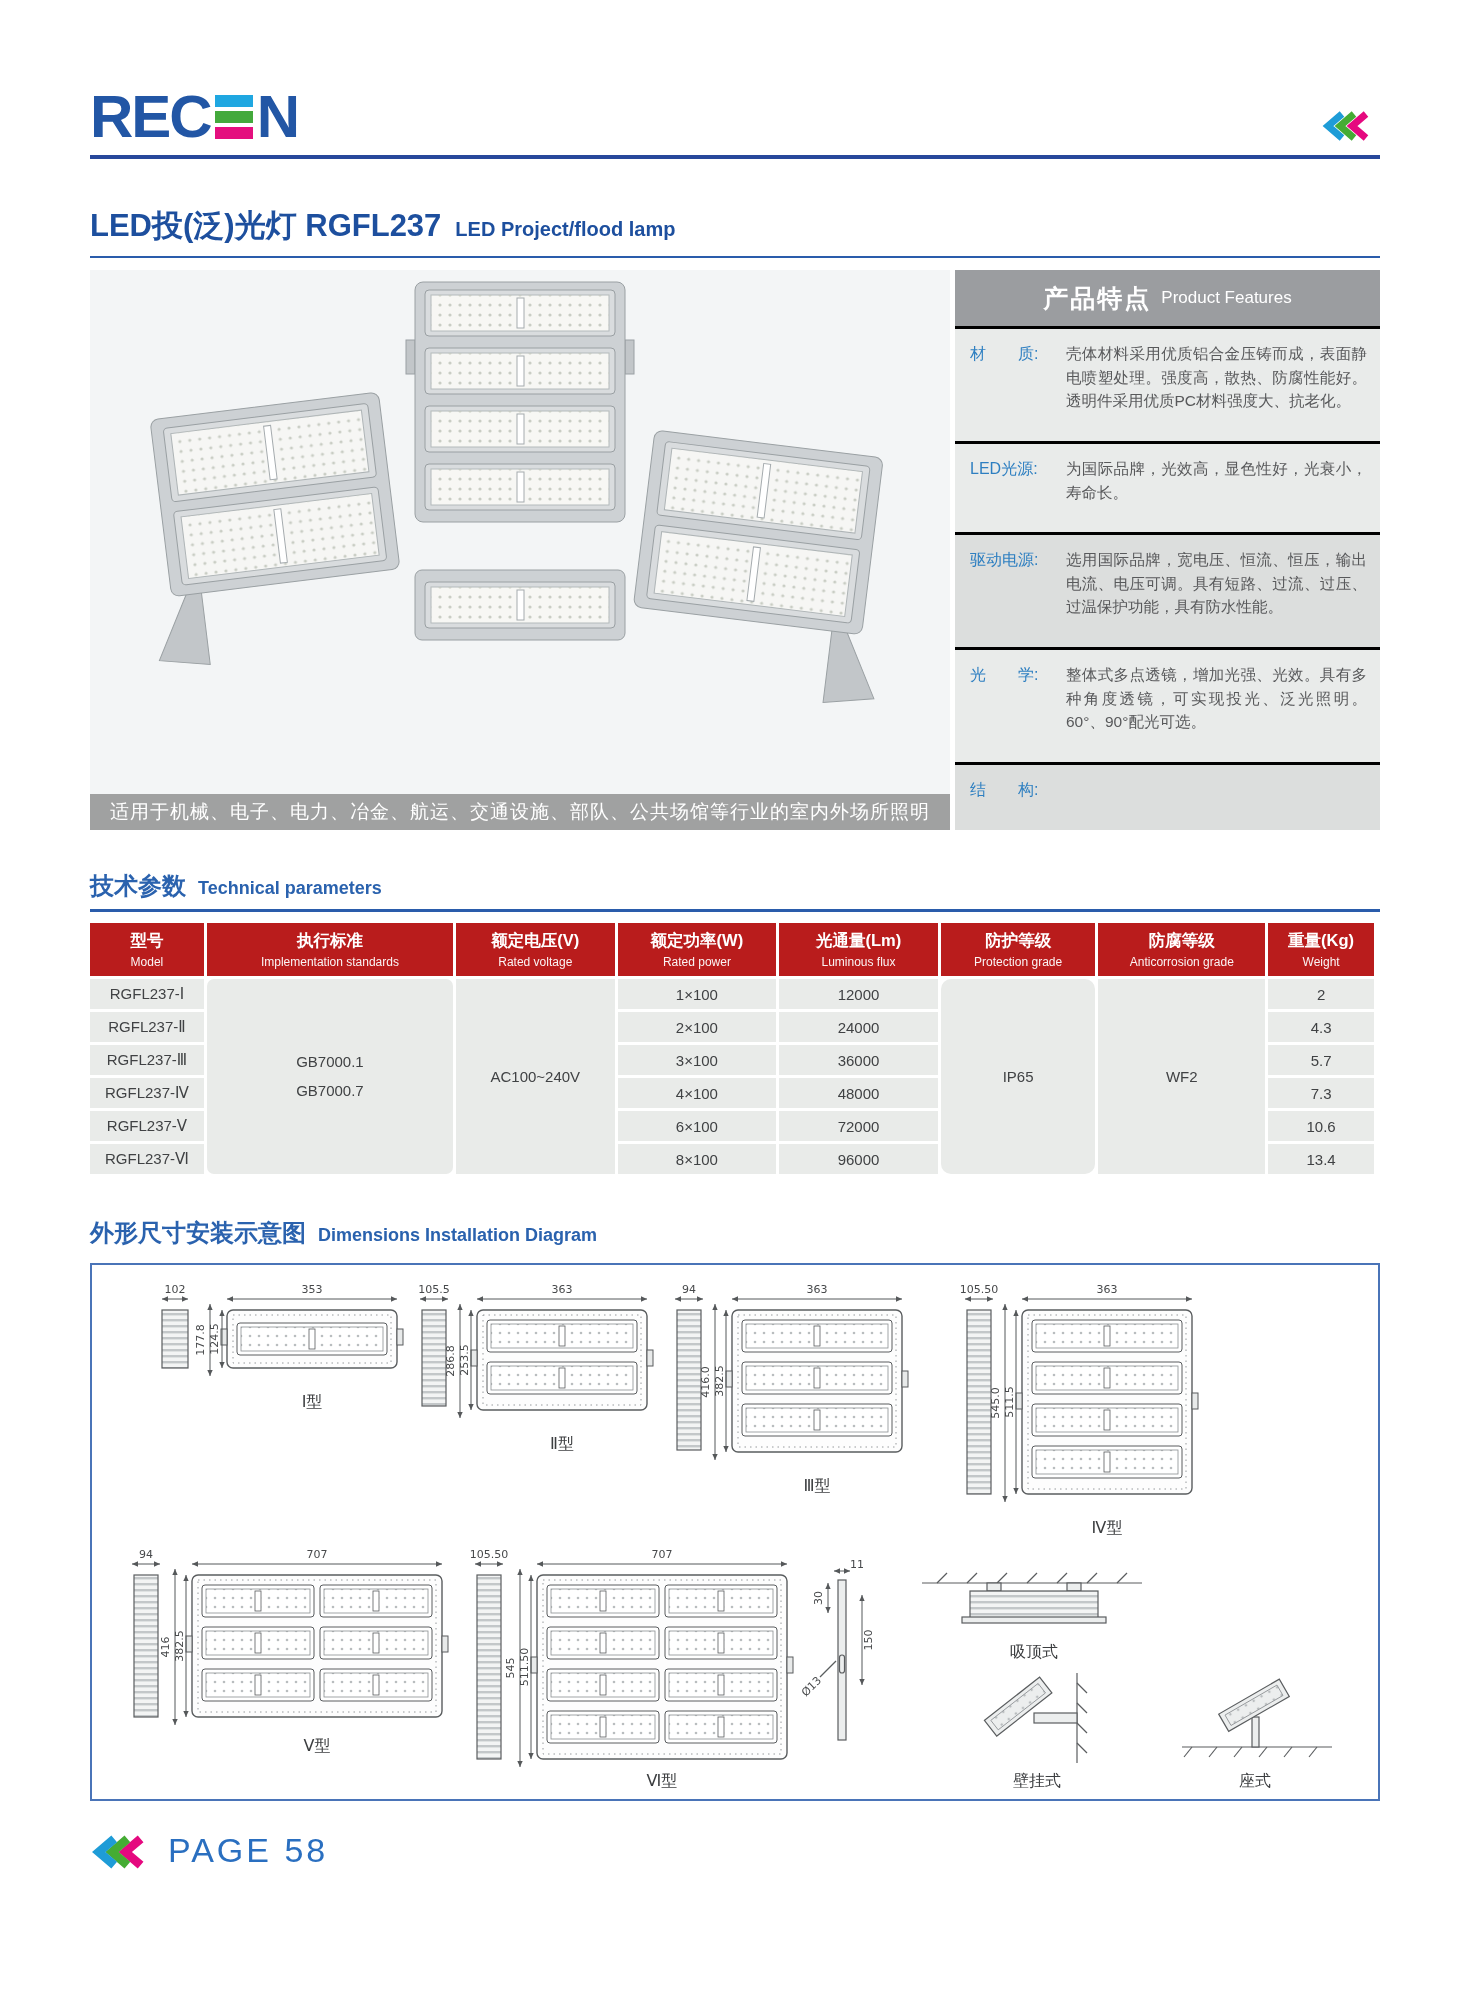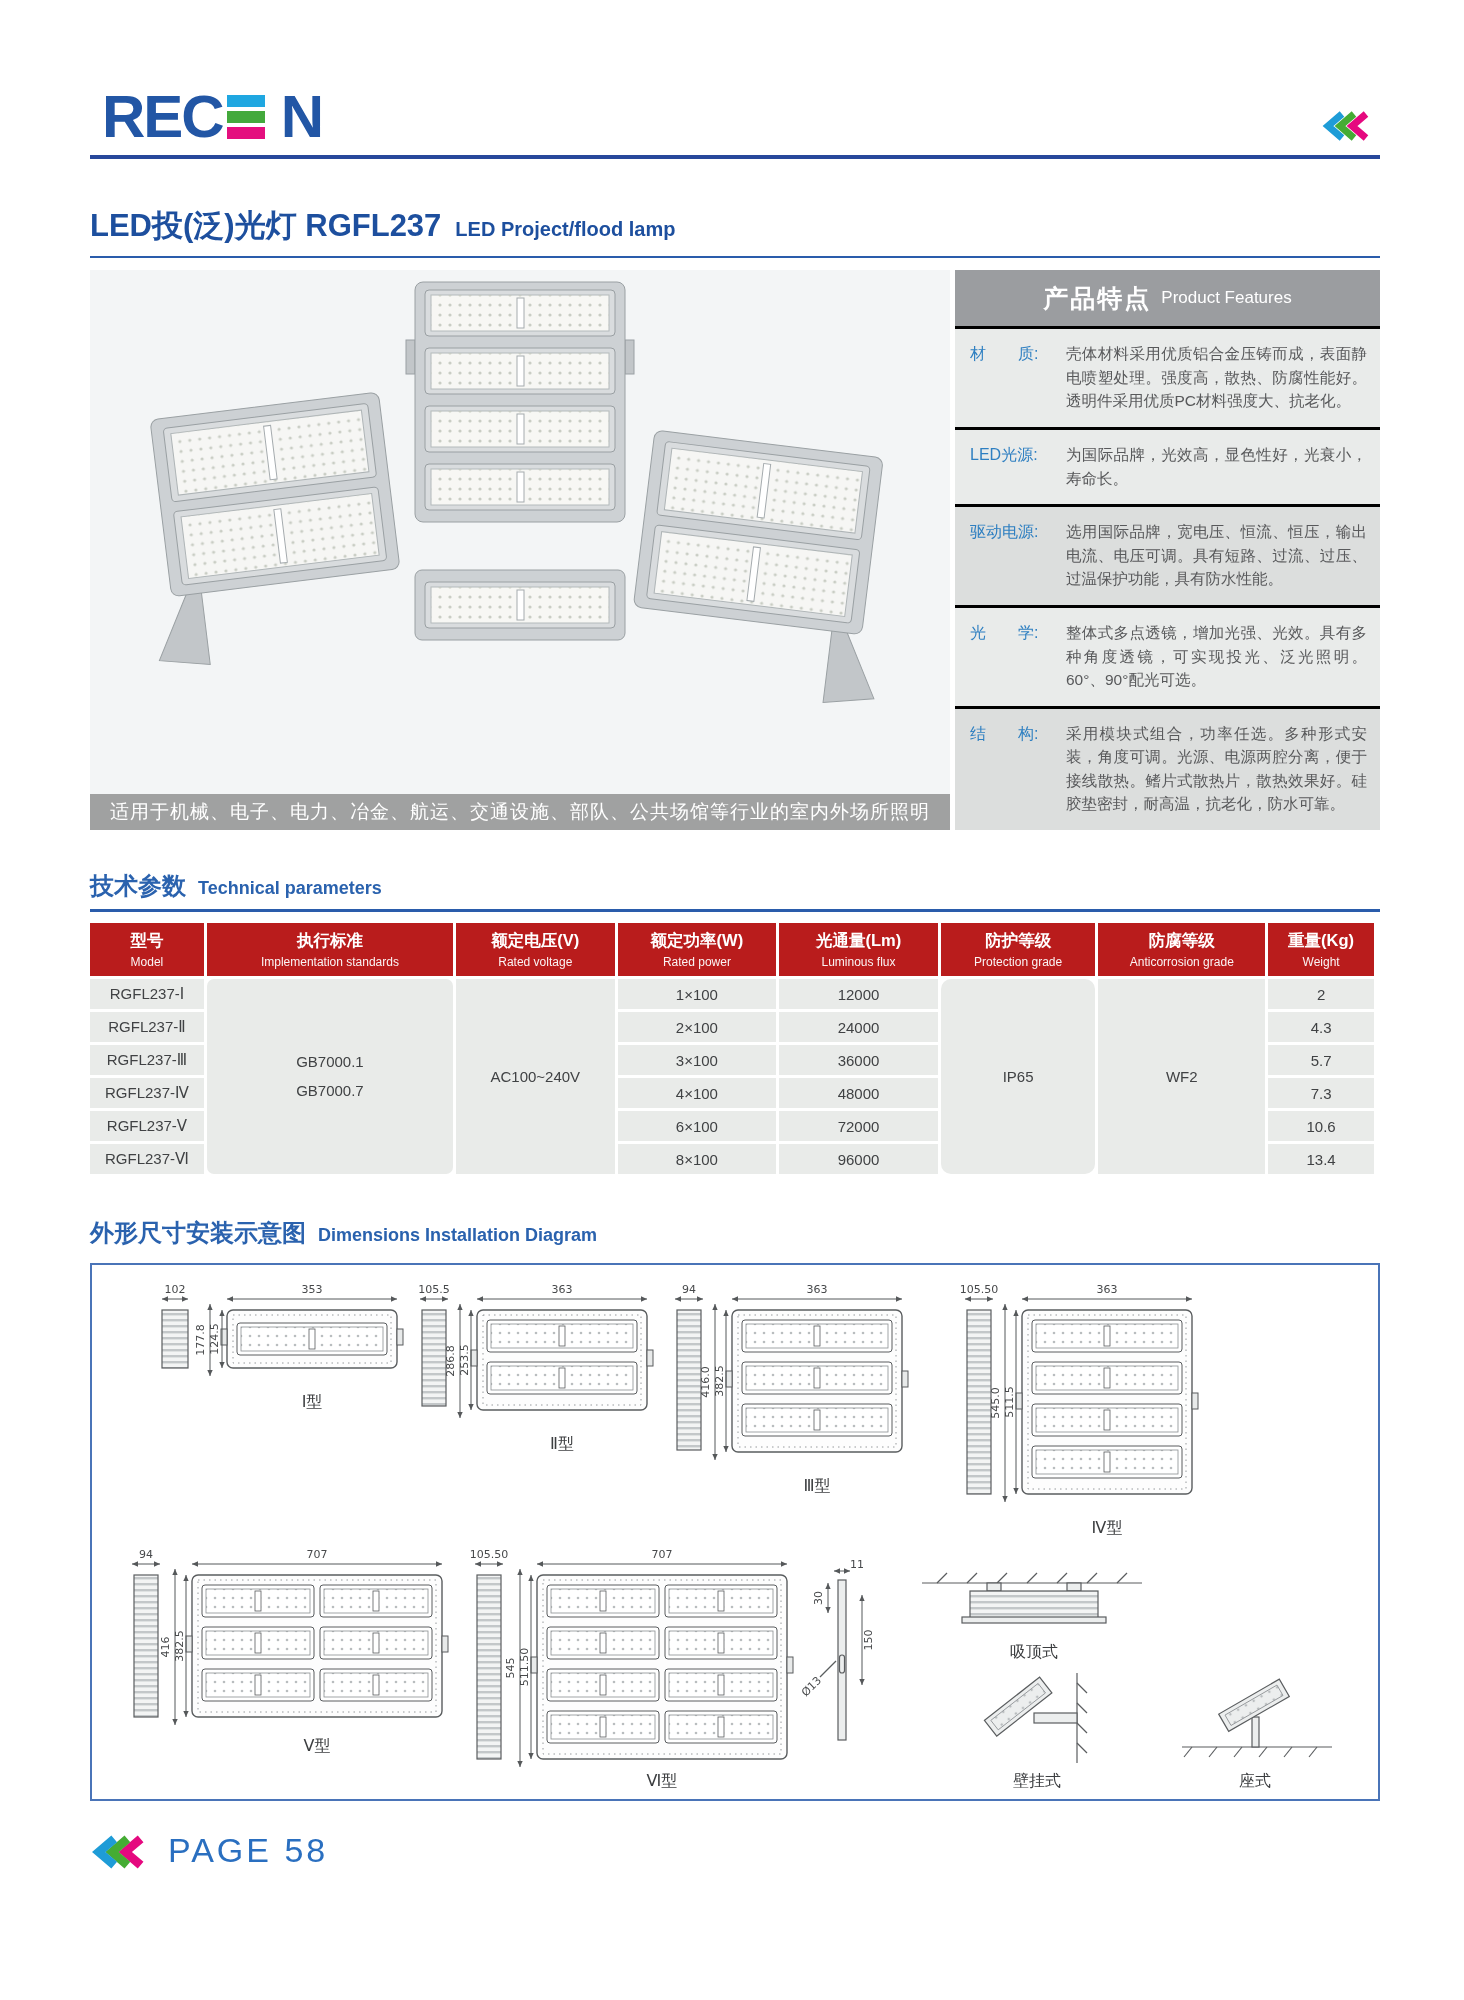--- a/index.html
+++ b/index.html
@@ -4,21 +4,21 @@
 <style>
   html,body{margin:0;padding:0;background:#fff;}
   .page{position:relative;width:1464px;height:2000px;background:#fff;overflow:hidden;
         font-family:"Liberation Sans","DejaVu Sans",sans-serif;color:#3c3e40;}
   .content{width:1290px;margin:0 84px 0 90px;}
 
   
   .header{display:flex;align-items:flex-end;justify-content:space-between;padding-top:92px;}
   .brand{display:flex;align-items:flex-end;gap:22px;}
   .logo{display:flex;align-items:flex-end;}
-  .logo-txt{font-size:60px;font-weight:bold;color:#2256a5;letter-spacing:-2px;line-height:0.82;margin-left:12px;}
+  .logo-txt{font-size:60px;font-weight:bold;color:#2256a5;letter-spacing:-2px;line-height:0.82;}
   .logo-e{display:inline-flex;flex-direction:column;gap:4px;margin:0 4px 2px 4px;}
   .logo-e i{display:block;width:38px;height:12px;}
   .logo-e .b1{background:#1fa7e1;}
   .logo-e .b2{background:#43a93c;}
   .logo-e .b3{background:#e40f7e;}
   .tagline{padding-bottom:2px;}
   .tg-cn{font-size:25px;color:#2d6cb4;letter-spacing:2px;}
   .tg-en{font-size:17px;color:#2d6cb4;margin-top:4px;letter-spacing:0.5px;}
   .hdr-rule{height:4px;background:#27489b;margin-top:14px;}
 
@@ -177,21 +177,20 @@
         <div class="feat-row alt">
           <div class="feat-label">驱动电源:</div>
           <div class="feat-text">选用国际品牌，宽电压、恒流、恒压，输出电流、电压可调。具有短路、过流、过压、过温保护功能，具有防水性能。</div>
         </div>
         <div class="feat-row">
           <div class="feat-label">光　　学:</div>
           <div class="feat-text">整体式多点透镜，增加光强、光效。具有多种角度透镜，可实现投光、泛光照明。60°、90°配光可选。</div>
         </div>
         <div class="feat-row alt">
           <div class="feat-label">结　　构:</div>
-          <div class="feat-text">采用模块式组合，功率任选。多种形式安装，角度可调。光源、电源两腔分离，便于接线散热。鳍片式散热片，散热效果好。硅胶垫密封，耐高温，抗老化，防水可靠。</div>
         </div>
       </div>
     </div>
 
     <div class="sec-head">
       <span class="sec-cn">技术参数</span>
       <span class="sec-en">Technical parameters</span>
     </div>
     <div class="sec-rule"></div>
 

